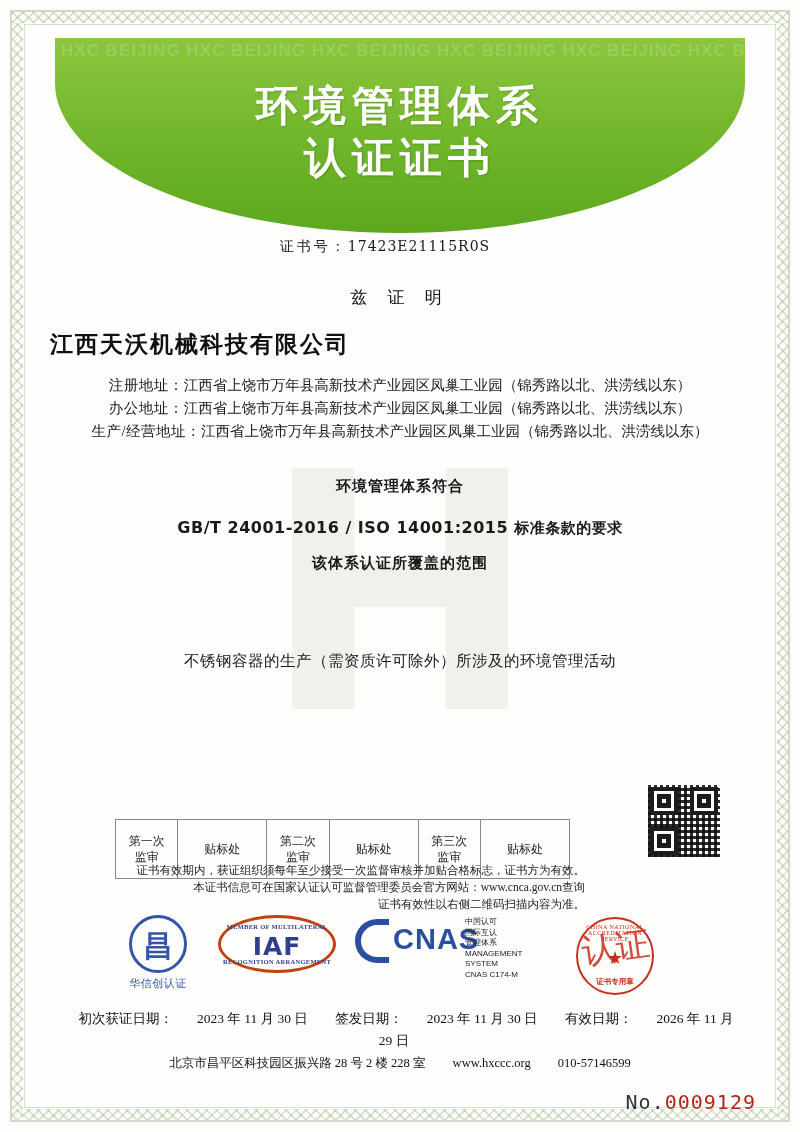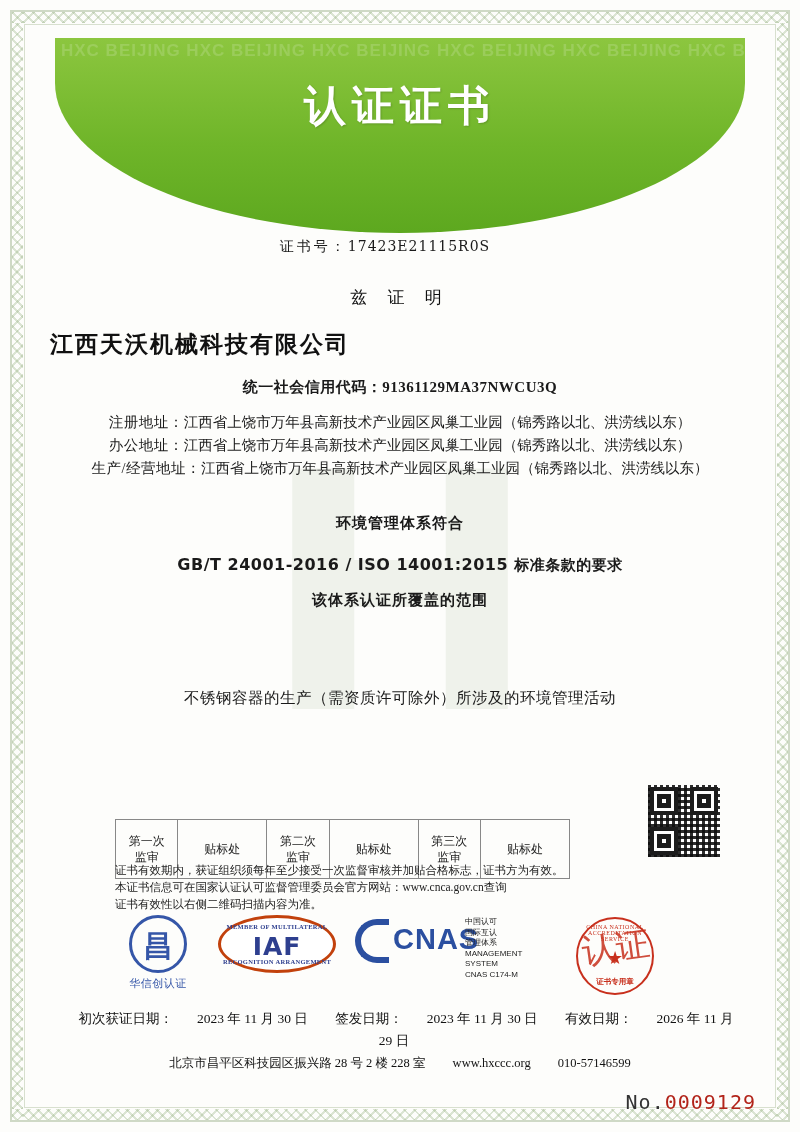--- a/index.html
+++ b/index.html
@@ -235,20 +235,21 @@
 
   
   .notes {
     position: absolute;
     top: 862px;
     left: 115px;
     width: 470px;
     font-size: 11.5px;
     line-height: 17px;
     color: #222;
+    text-align: right;
   }
 
   
   .logos {
     position: absolute;
     top: 915px;
     left: 100px;
     right: 80px;
     height: 80px;
   }
@@ -412,37 +413,35 @@
 
   <div class="guilloche"></div>
   <div class="border-outer"></div>
   <div class="border-inner"></div>
 
   <div class="watermark">H</div>
 
   <div class="header">
     <div class="header-texture">HXC BEIJING HXC BEIJING HXC BEIJING HXC BEIJING HXC BEIJING HXC BEIJING HXC BEIJING HXC BEIJING HXC BEIJING HXC BEIJING HXC BEIJING HXC BEIJING HXC BEIJING HXC BEIJING HXC BEIJING HXC BEIJING HXC BEIJING HXC BEIJING HXC BEIJING HXC BEIJING</div>
     <div class="header-title">
+      <div>环境管理体系</div>
       <div>认证证书</div>
     </div>
   </div>
 
   <div class="content">
 
     <div class="cert-no">
       <span class="label">证书号：</span><span class="value">17423E21115R0S</span>
     </div>
 
     <div class="hereby">兹 证 明</div>
 
     <div class="company">江西天沃机械科技有限公司</div>
 
-    <div class="credit-code">
-      <span>统一社会信用代码：</span><span>91361129MA37NWCU3Q</span>
-    </div>
 
     <div class="addr-block">
       <div class="addr-line">
         <span class="addr-label">注册地址：</span><span class="addr-value">江西省上饶市万年县高新技术产业园区凤巢工业园（锦秀路以北、洪涝线以东）</span>
       </div>
       <div class="addr-line">
         <span class="addr-label">办公地址：</span><span class="addr-value">江西省上饶市万年县高新技术产业园区凤巢工业园（锦秀路以北、洪涝线以东）</span>
       </div>
       <div class="addr-line">
         <span class="addr-label">生产/经营地址：</span><span class="addr-value">江西省上饶市万年县高新技术产业园区凤巢工业园（锦秀路以北、洪涝线以东）</span>

